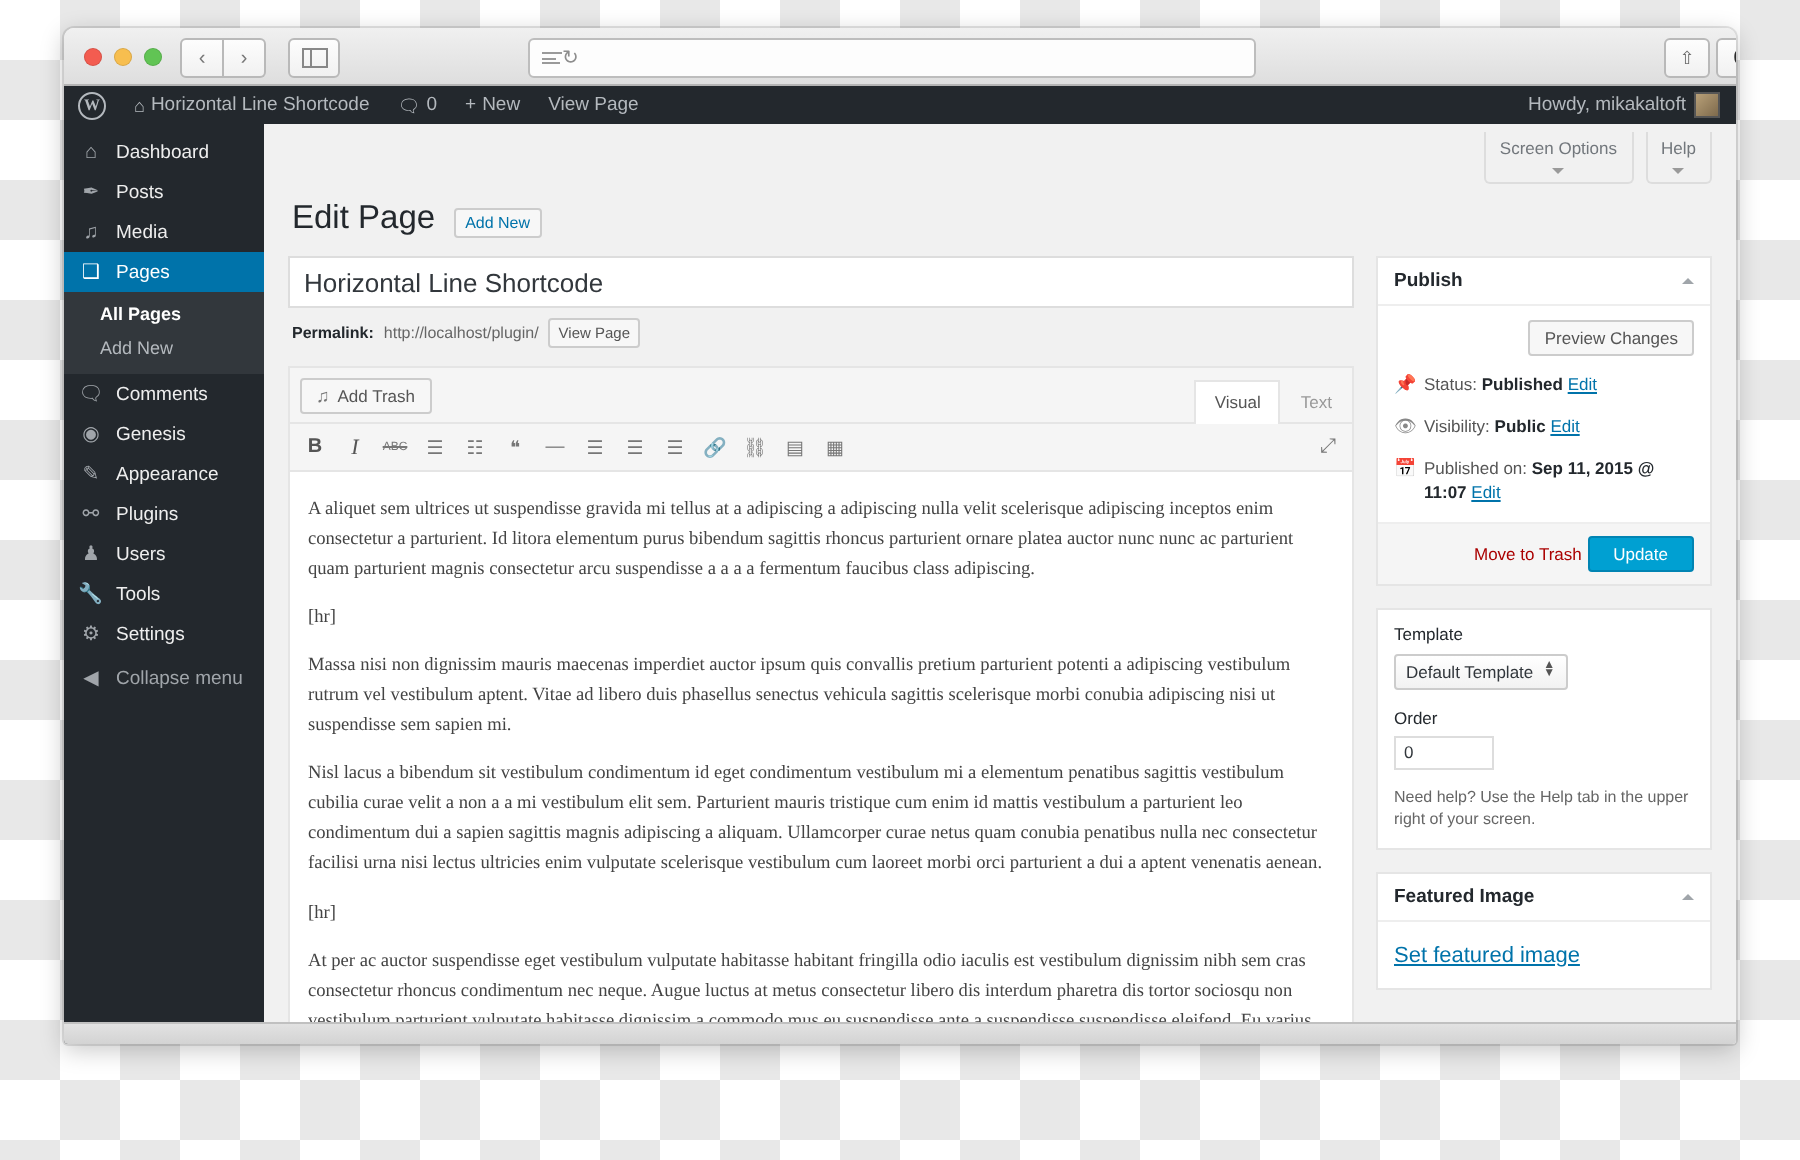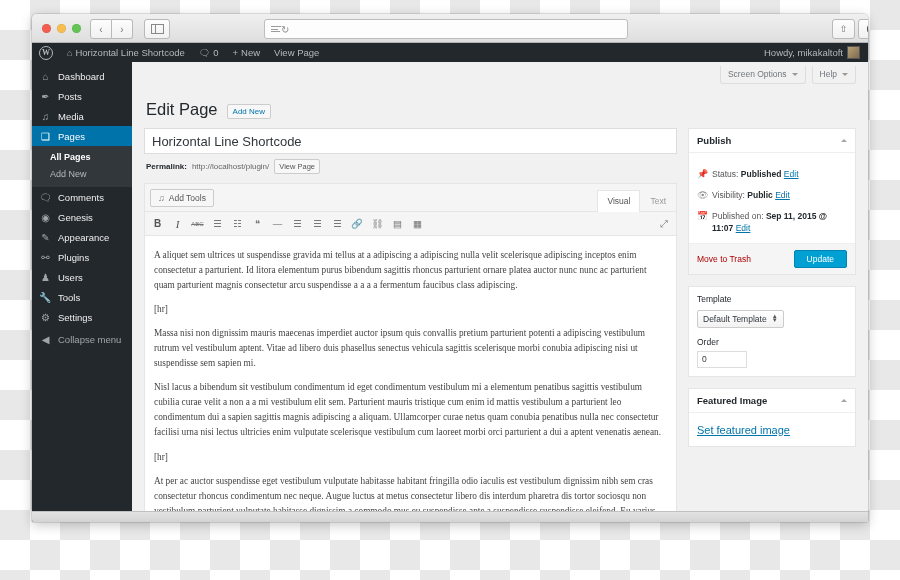--- a/index.html
+++ b/index.html
@@ -188,21 +188,21 @@
   #screen-meta-links {
     position: absolute; right: 12px; top: 4px;
     display: flex; gap: 6px;
   }
   .meta-btn {
     background: #f1f1f1;
     border: 1px solid #ddd; border-top: none;
     border-radius: 0 0 3px 3px;
     font-size: 8.5px; color: #72777c;
     padding: 3px 7px 4px 7px;
-    display: flex; align-items: center; gap: 5px;
+    display: flex; align-items: center; gap: 5px; flex-direction: column;
   }
   .caret-down {
     width: 0; height: 0;
     border-left: 3px solid transparent;
     border-right: 3px solid transparent;
     border-top: 3.5px solid #9a9a9a;
   }
 
   #page-head {
     display: flex; align-items: flex-end; gap: 9px;
@@ -341,21 +341,21 @@
     margin-top: 8px; line-height: 1.45;
   }
   .pub-row .pub-icon { color: #888; font-size: 9px; width: 10px; flex: none; text-align: center; }
   .pub-row b { color: #23282d; }
   .pub-row a { color: #0073aa; text-decoration: underline; }
   #pub-actions {
     display: flex; align-items: center; justify-content: space-between;
     background: #f5f5f5; border-top: 1px solid #eee;
     padding: 6px 8px;
   }
-  #move-to-trash { font-size: 8.5px; color: #a00; text-decoration: none; }
+  #move-to-trash { font-size: 8.5px; color: #a00; text-decoration: none; margin-left: 40px; }
   #update-btn {
     background: #00a0d2; color: #fff;
     border: 1px solid #0184b3; border-radius: 2px;
     font-size: 8.5px; padding: 3px 12px;
   }
   .field-label { font-size: 8.5px; color: #23282d; margin-bottom: 4px; }
   #template-select {
     display: inline-flex; align-items: center; gap: 5px;
     border: 1px solid #ccc; border-radius: 2px;
     background: linear-gradient(#fff,#f2f2f2);
@@ -519,21 +519,21 @@
           <div id="permalink-row">
             <span class="pl-label">Permalink:</span>
             <span>http://localhost/plugin/</span>
             <span id="view-page-btn">View Page</span>
           </div>
 
           <div id="wp-editor">
             <div id="editor-tools">
               <div id="add-media-btn">
                 <span class="media-glyph">♫</span>
-                <span>Add Tools</span>
+                <span>Add Trash</span>
               </div>
               <div id="editor-tabs">
                 <div class="ed-tab active">Visual</div>
                 <div class="ed-tab">Text</div>
               </div>
             </div>
 
             <div id="mce-toolbar">
               <span class="tb-icon bold">B</span>
               <span class="tb-icon italic">I</span>
@@ -564,20 +564,23 @@
         </div>
 
         <div id="postbox-container">
 
           <div class="postbox">
             <div class="postbox-header">
               <span>Publish</span>
               <span class="toggle-caret"></span>
             </div>
             <div class="postbox-inside">
+              <div id="preview-row">
+                <span id="preview-changes-btn">Preview Changes</span>
+              </div>
               <div class="pub-row">
                 <span class="pub-icon">📌</span>
                 <span><span>Status:</span>
                   <b>Published</b>
                   <a href="#">Edit</a></span>
               </div>
               <div class="pub-row">
                 <span class="pub-icon">👁</span>
                 <span><span>Visibility:</span>
                   <b>Public</b>
@@ -601,20 +604,21 @@
               <div class="field-label">Template</div>
               <div id="template-select">
                 <span>Default Template</span>
                 <span class="select-arrows">
                     <span>▲</span>
                     <span>▼</span>
                   </span>
               </div>
               <div class="field-label" style="margin-top:9px">Order</div>
               <div id="order-input">0</div>
+              <div id="help-note">Need help? Use the Help tab in the upper right of your screen.</div>
             </div>
           </div>
 
           <div class="postbox">
             <div class="postbox-header">
               <span>Featured Image</span>
               <span class="toggle-caret"></span>
             </div>
             <div class="postbox-inside">
               <a href="#" id="set-featured-image">Set featured image</a>

